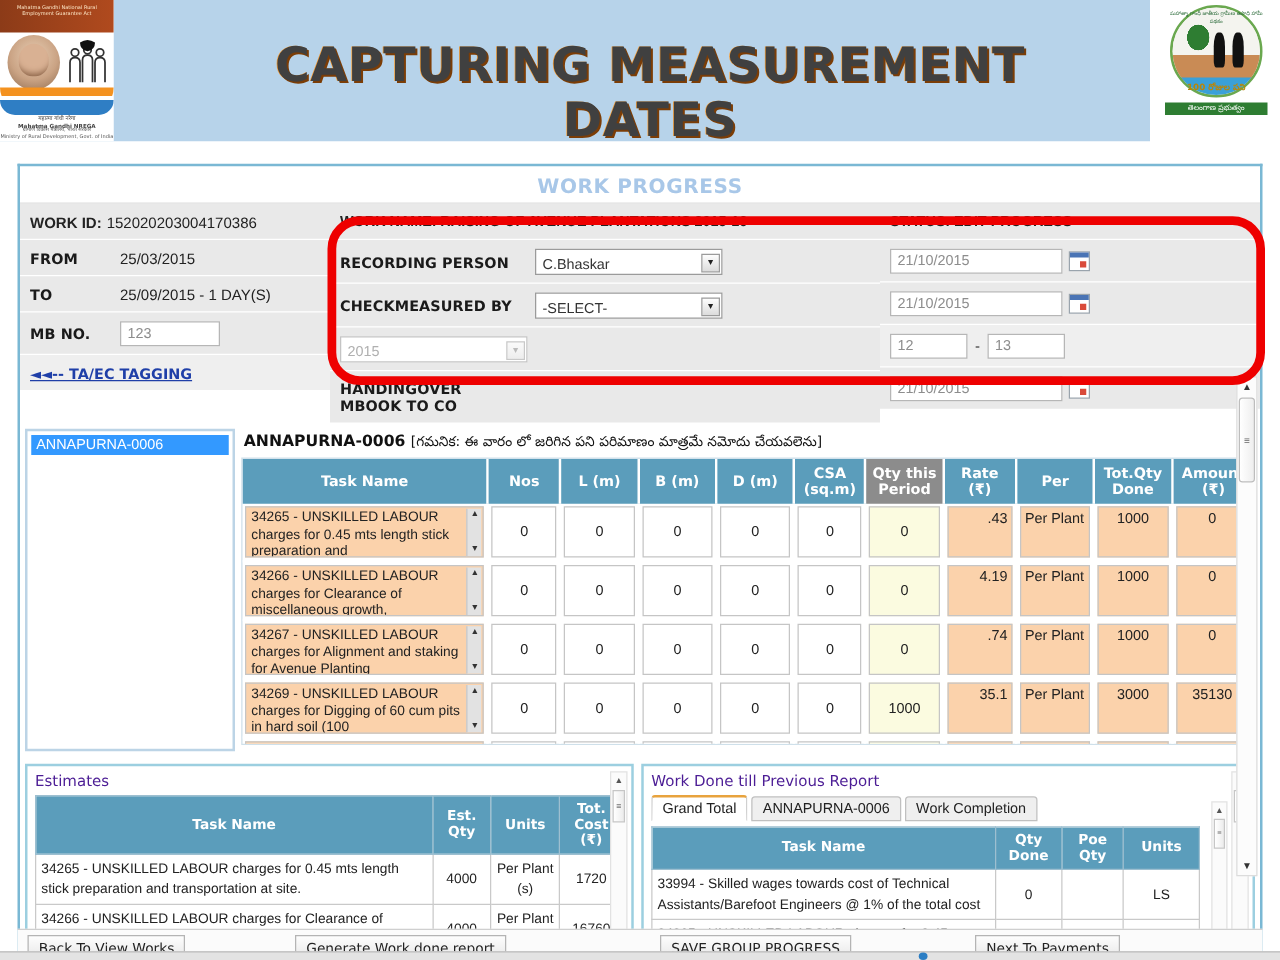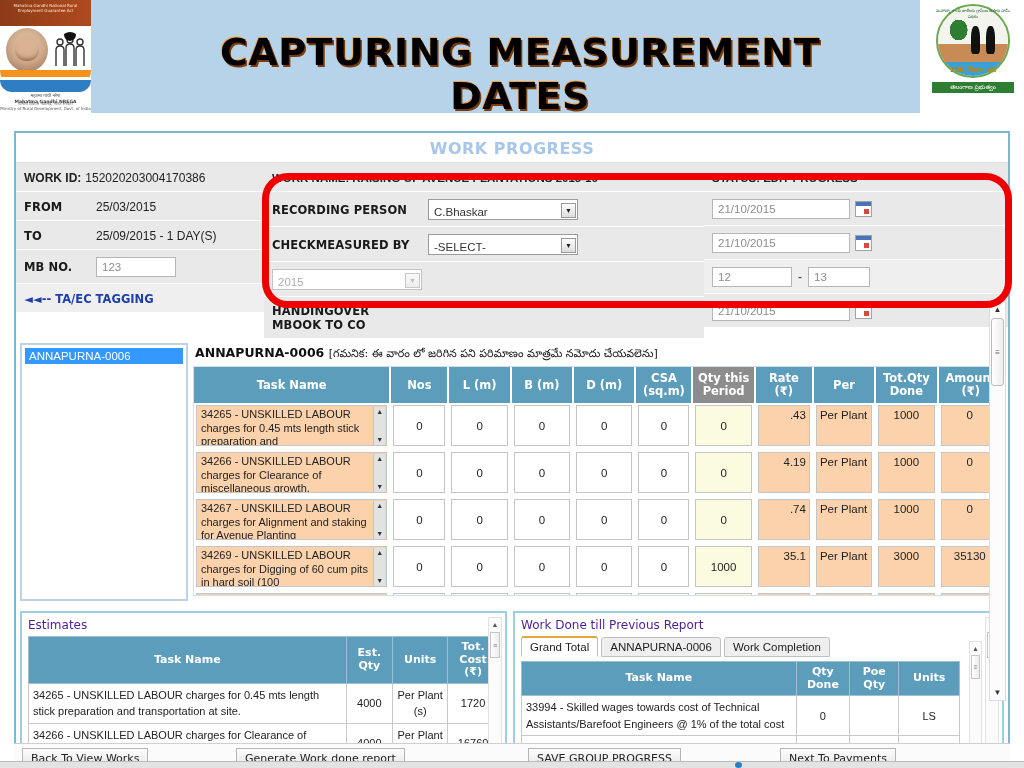--- a/index.html
+++ b/index.html
@@ -70,21 +70,21 @@
     position: absolute; top: 101px; left: 0; width: 91px; text-align: center;
     font-size: 4px; color: #555; line-height: 1.25;
     font-family: "DejaVu Sans", sans-serif;
   }
   .banner-title {
     position: absolute; top: 30px; left: 150px; width: 740px;
     text-align: center;
     font-family: "DejaVu Sans", sans-serif;
     font-size: 38px; font-weight: bold;
     letter-spacing: 0.5px;
-    color: #000000;
+    color: #404040;
     text-shadow: 1.6px 1.6px 0 #7b3d07, -0.6px -0.6px 0 #f7a13c;
   }
   .seal-right {
     position: absolute; top: 4px; left: 932px;
     width: 82px; height: 92px;
   }
   .seal-circle {
     position: absolute; top: 0; left: 4px;
     width: 74px; height: 74px; border-radius: 50%;
     background: #f2f2ef;
@@ -201,20 +201,21 @@
     content:""; position:absolute; top:0; left:0; right:0; height:4px;
     background:#4a74b5;
   }
   .calico:after {
     content:""; position:absolute; top:7px; left:8px; width:5px; height:5px;
     background:#d94a3a;
   }
 
   .taglink {
     color: #1f3fa8; font-size: 11.5px; font-weight: bold;
+    text-decoration: underline;
     font-family: "DejaVu Sans", sans-serif;
   }
 
   
   .red-oval {
     position: absolute;
     top: 40px; left: 246px;
     width: 750px; height: 135px;
     border: 7px solid #ee0000;
     border-radius: 26px;
@@ -546,21 +547,21 @@
         </div>
       </div>
       <div class="frow">
         <div class="fval">
           <div class="txtin" style="width:138px;">21/10/2015</div>
           <div class="calico"></div>
         </div>
       </div>
       <div class="frow">
         <div class="fval light">
-          <div class="txtin" style="width:80px;">12</div>
+          <div class="txtin" style="width:62px;">12</div>
           <span style="margin:0 6px;color:#333;">-</span>
           <div class="txtin" style="width:62px;">13</div>
         </div>
       </div>
       <div class="frow">
         <div class="fval">
           <div class="txtin" style="width:138px;">21/10/2015</div>
           <div class="calico"></div>
         </div>
       </div>

